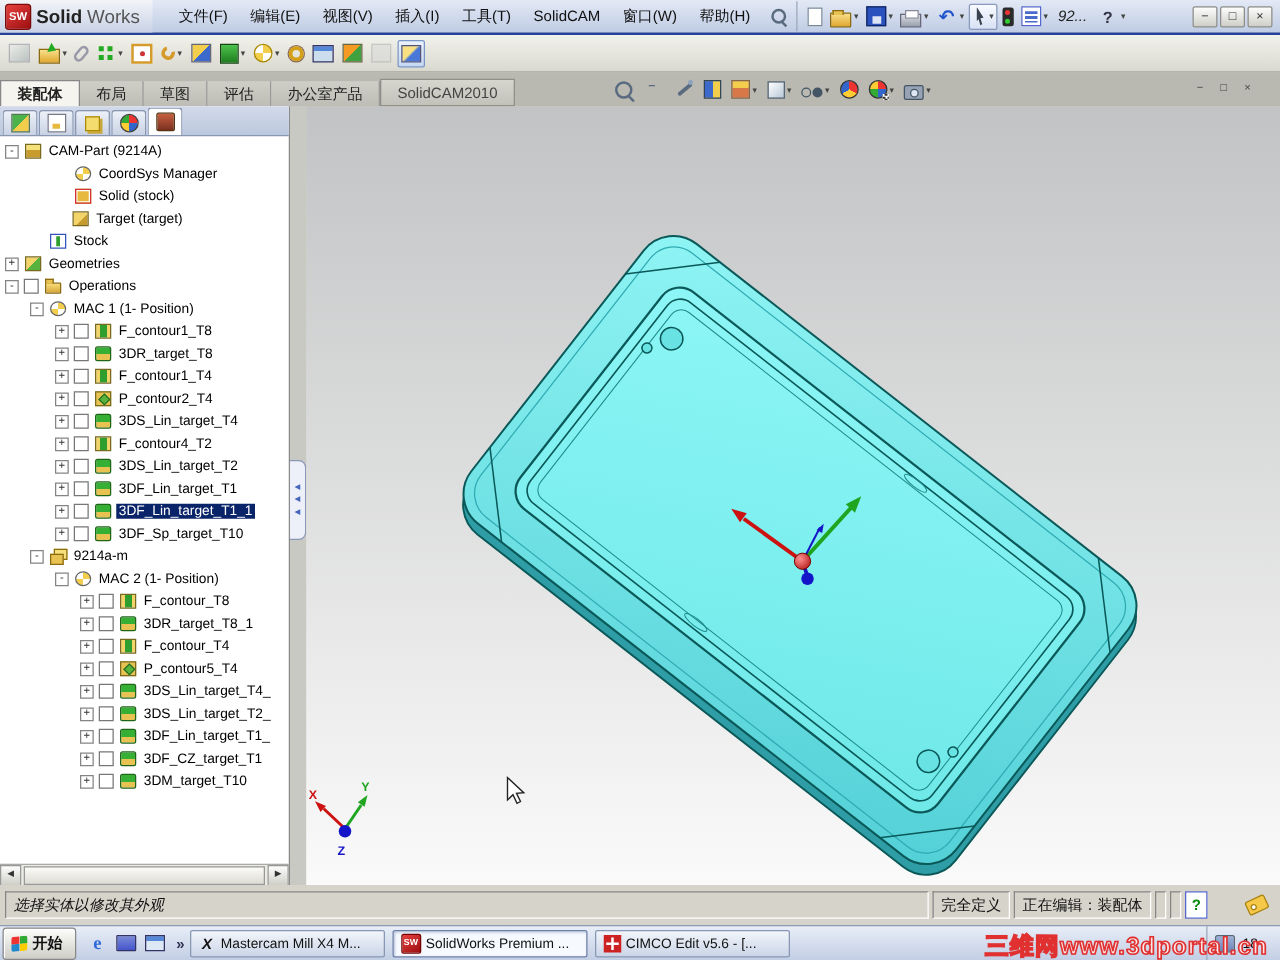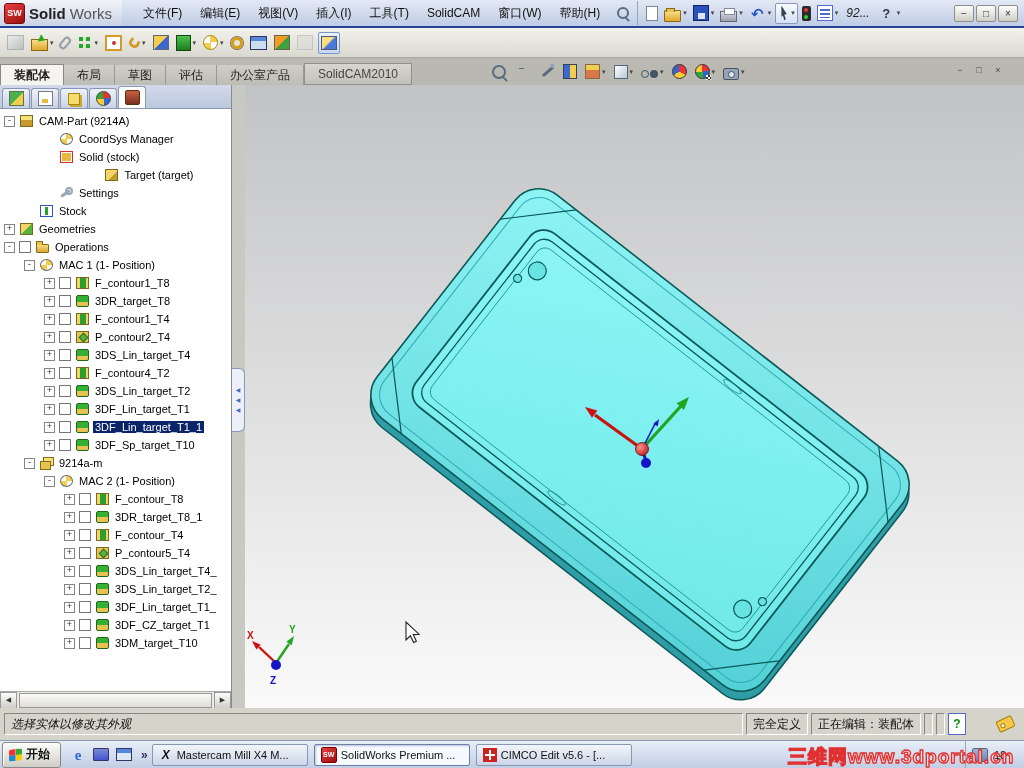--- a/index.html
+++ b/index.html
@@ -410,29 +410,24 @@
         <div class="trow" style="padding-left: 44px;">
           <span class="texp hide">+</span>
           <span class="ti ti-coordsys"></span>
           <span class="tlabel">CoordSys Manager</span>
         </div>
         <div class="trow" style="padding-left: 44px;">
           <span class="texp hide">+</span>
           <span class="ti ti-stock"></span>
           <span class="tlabel">Solid (stock)</span>
         </div>
-        <div class="trow" style="padding-left: 54px; justify-content: center;">
+        <div class="trow" style="padding-left: 42px;">
           <span class="texp hide">+</span>
           <span class="ti ti-target"></span>
           <span class="tlabel">Target (target)</span>
-        </div>
-        <div class="trow" style="padding-left: 44px;">
-          <span class="texp hide">+</span>
-          <span class="ti ti-settings"></span>
-          <span class="tlabel">Settings</span>
         </div>
         <div class="trow" style="padding-left: 24px;">
           <span class="texp hide">+</span>
           <span class="ti ti-tool"></span>
           <span class="tlabel">Stock</span>
         </div>
         <div class="trow" style="padding-left: 4px;">
           <span class="texp">+</span>
           <span class="ti ti-geometry"></span>
           <span class="tlabel">Geometries</span>

